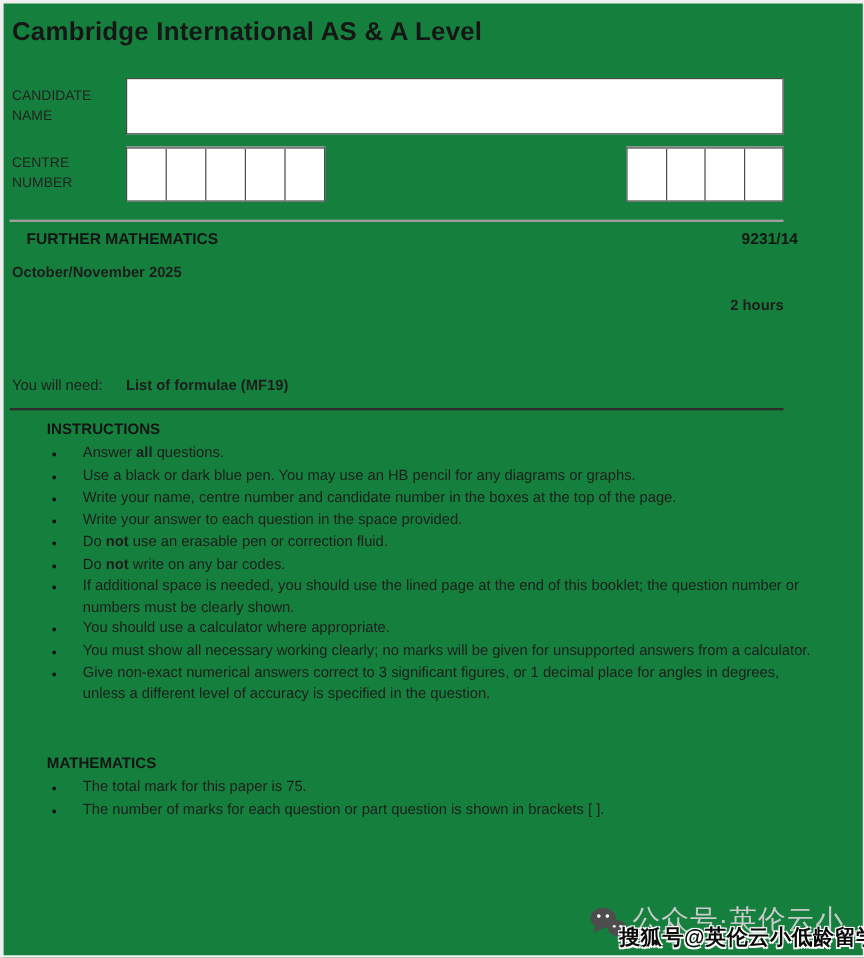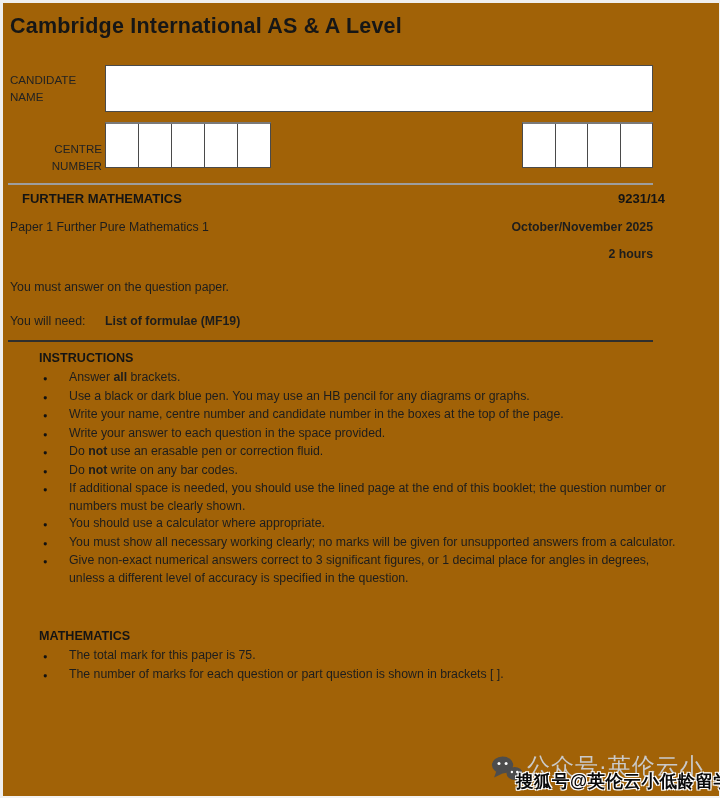--- a/index.html
+++ b/index.html
@@ -1,27 +1,27 @@
 <!DOCTYPE html>
 <html><head>
 <meta charset="utf-8">
 <style>
   html,body{margin:0;padding:0;background:#e9e9e9;}
   .page{
-    position:relative;width:720px;height:798px;background:#a16207;
+    position:relative;width:720px;height:798px;background:#15803d;
     font-family:"Liberation Sans","DejaVu Sans",sans-serif;color:#1d1d1d;
     overflow:hidden;
     box-shadow:inset 3px 3px 0 #efefef, inset -1px -2px 0 #f3f3f3;
   }
   .abs{position:absolute;}
   .page-title{left:10px;top:14px;font-size:21.5px;font-weight:bold;color:#161616;letter-spacing:.2px;}
   .field-label{font-size:11.6px;line-height:16.5px;color:#222;}
   .name-label{left:10px;top:72px;width:92px;}
   .name-box{left:105px;top:65px;width:548px;height:47px;border:1.5px solid #4a4a4a;box-sizing:border-box;background:#fff;}
-  .centre-label{left:10px;top:141px;width:92px;text-align:right;}
+  .centre-label{left:10px;top:128px;width:92px;}
   .cand-label{left:427px;top:129px;width:100px;}
   .cellrow{display:flex;border:1.5px solid #4a4a4a;box-sizing:border-box;background:#fff;border-top-color:#7a7a7a;border-top-width:2px;}
   .centre-cells{left:105px;top:122px;width:166px;height:46px;}
   .cand-cells{left:522px;top:122px;width:131px;height:46px;}
   .cell{flex:1;border-right:1px solid #4a4a4a;}
   .cell:last-child{border-right:none;}
   .rule-gray{left:8px;top:183px;width:645px;height:2.2px;background:#9e9e9e;}
   .rule-black{left:8px;top:340px;width:645px;height:1.6px;background:#2e2e2e;}
   .subject-row{left:10px;top:191px;width:643px;display:flex;justify-content:space-between;font-size:13px;font-weight:bold;color:#141414;margin-left:12px;}
   .paper-row{left:10px;top:220px;width:643px;display:flex;justify-content:space-between;font-size:12.3px;}
@@ -72,39 +72,37 @@
     </div>
 
   <div class="abs rule-gray"></div>
 
   <div class="abs subject-row">
     <span>FURTHER MATHEMATICS</span>
     <span>9231/14</span>
   </div>
 
   <div class="abs paper-row">
-    <span>Paper 1 Further Pure Mathematics 1</span>
     <span class="session">October/November 2025</span>
   </div>
 
   <div class="abs hours-row">2 hours</div>
 
-  <div class="abs answer-note">You must answer on the question paper.</div>
 
   <div class="abs need-label">You will need:</div>
   <div class="abs need-value">List of formulae (MF19)</div>
 
   <div class="abs rule-black"></div>
 
   <div class="abs section instructions-sec">
     <div class="sec-heading">INSTRUCTIONS</div>
     <ul class="bullets">
         <li>
           <span class="bullet">●</span>
-          <span class="li-text"><span>Answer </span><b>all</b><span> brackets.</span></span>
+          <span class="li-text"><span>Answer </span><b>all</b><span> questions.</span></span>
         </li>
         <li>
           <span class="bullet">●</span>
           <span class="li-text"><span>Use a black or dark blue pen. You may use an HB pencil for any diagrams or graphs.</span></span>
         </li>
         <li>
           <span class="bullet">●</span>
           <span class="li-text"><span>Write your name, centre number and candidate number in the boxes at the top of the page.</span></span>
         </li>
         <li>

